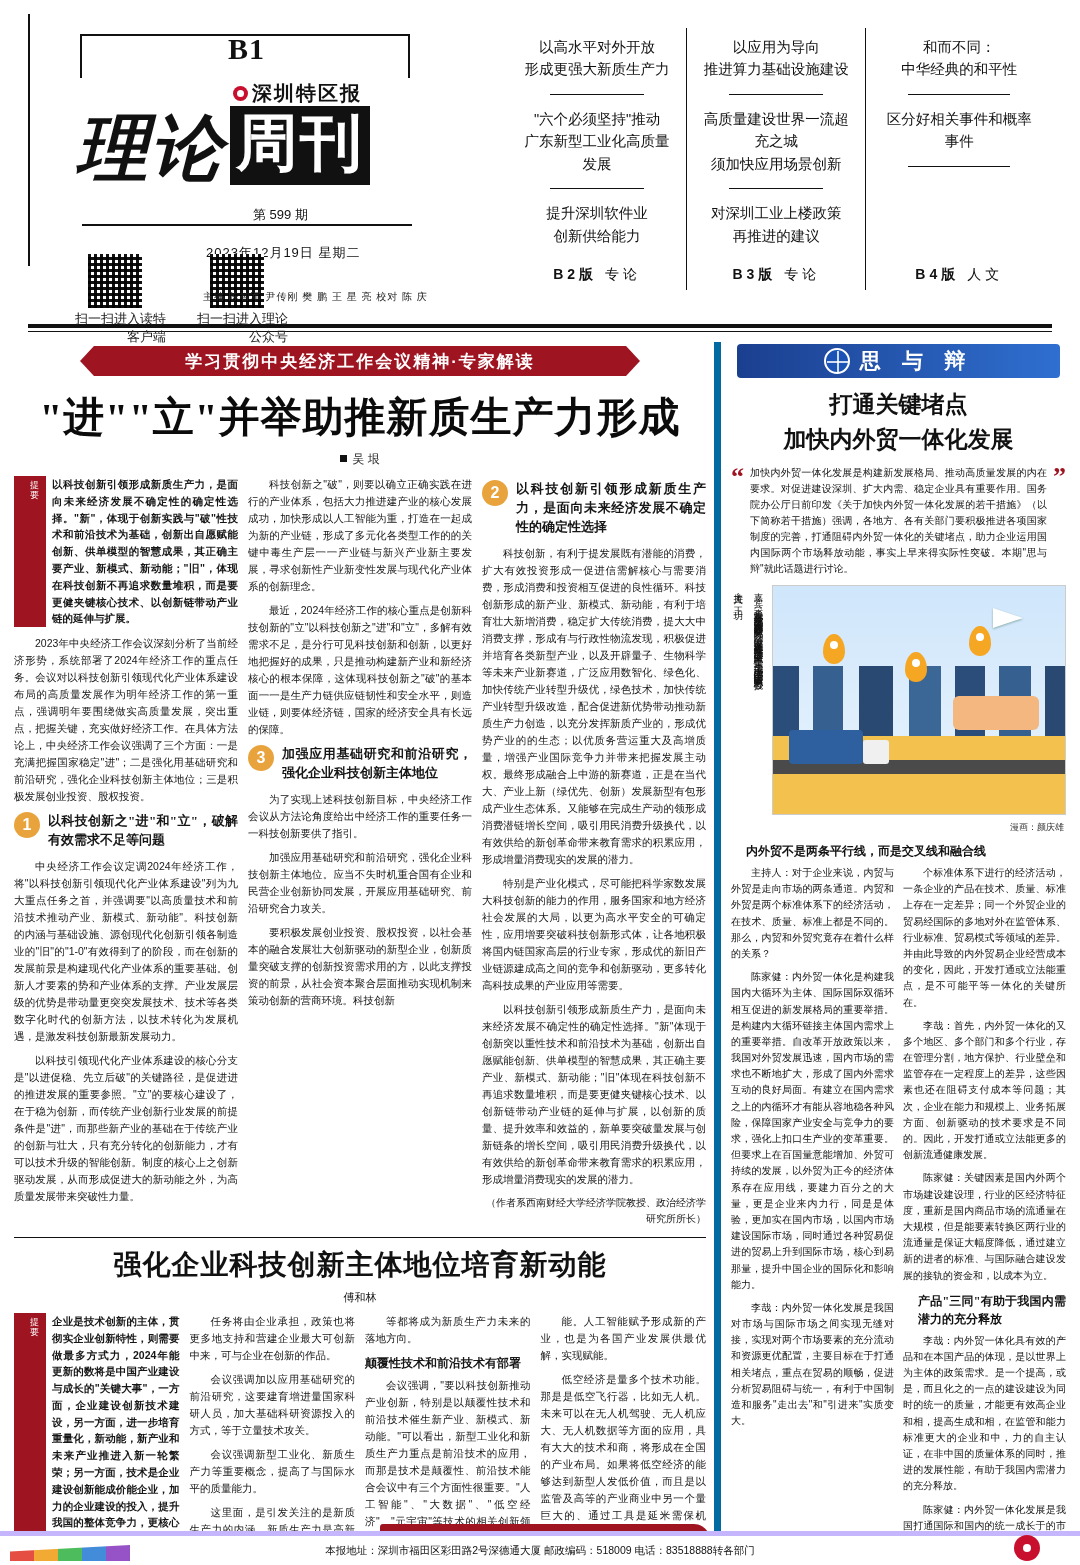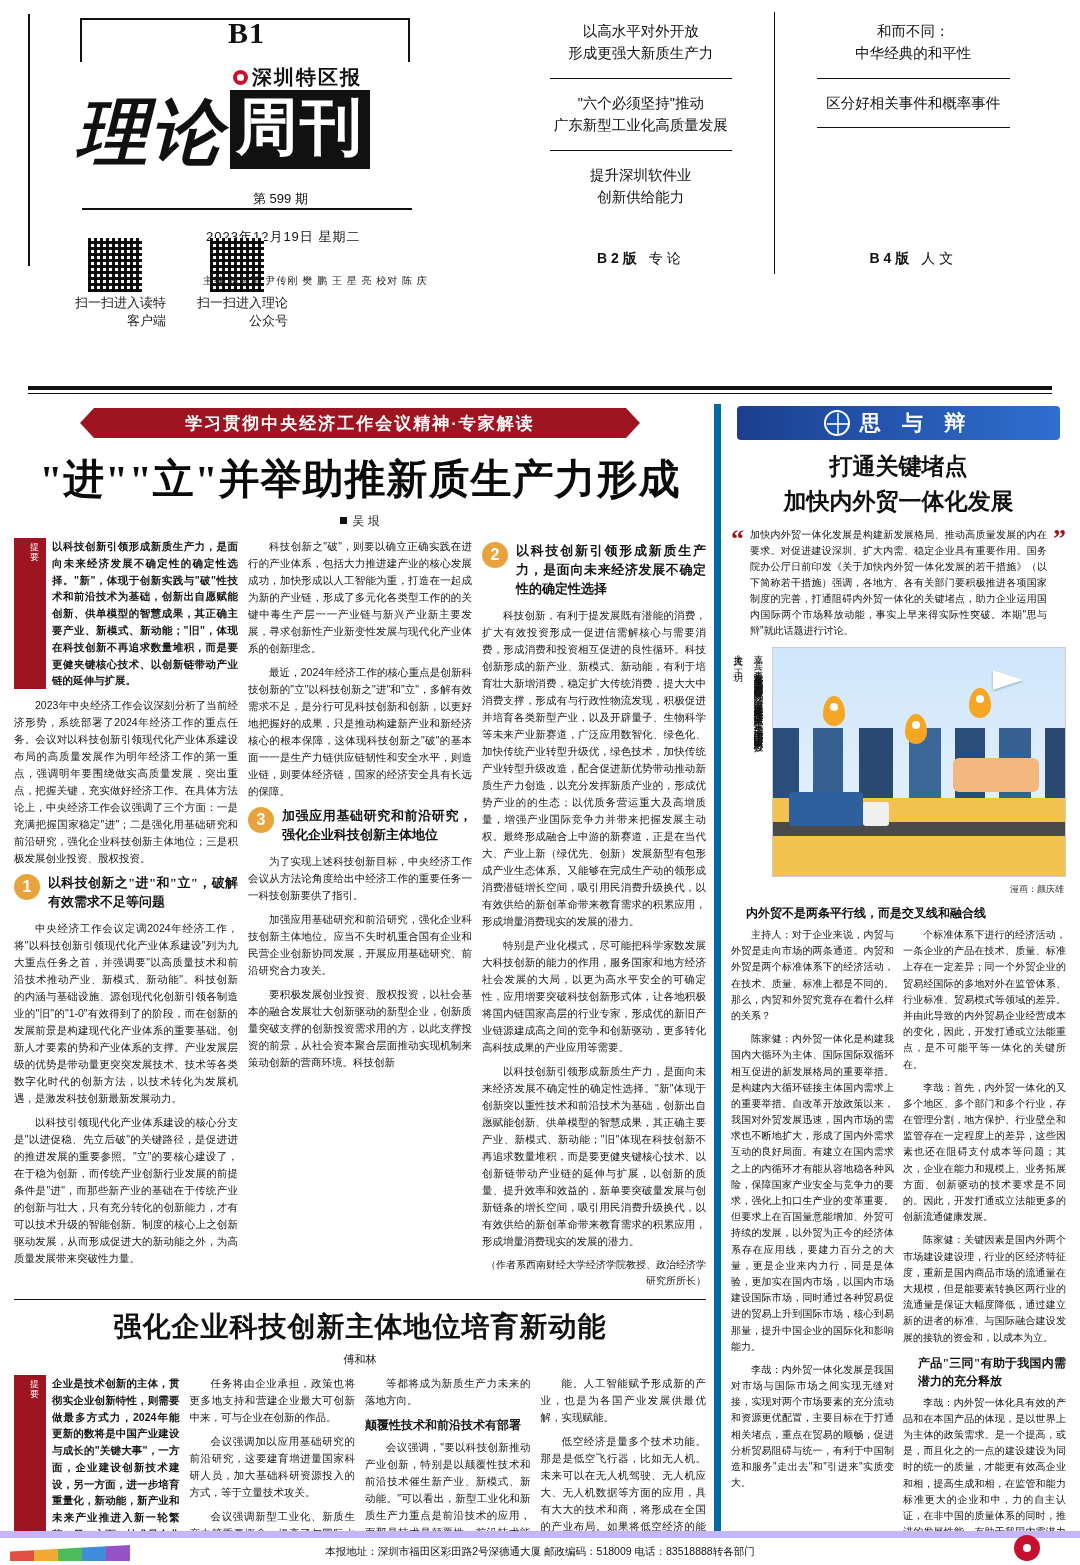--- a/index.html
+++ b/index.html
@@ -8,21 +8,21 @@
     width:1080px; height:1565px;
     background:#ffffff;
     font-family:"Liberation Sans", sans-serif;
     color:#111;
     overflow:hidden;
     position:relative;
   }
   .page { width:1080px; height:1565px; position:relative; }
 
   
-  .masthead { position:relative; height:386px; padding:12px 28px 0 28px; }
+  .masthead { position:relative; height:324px; padding:28px 28px 0 28px; }
   .mast-grid { display:flex; height:262px; }
 
   .mast-left { width:480px; position:relative; }
   .b1-box {
     position:absolute; left:52px; top:6px; width:330px; height:44px;
     border-top:2px solid #111; border-left:2px solid #111; border-right:2px solid #111;
   }
   .b1-text {
     position:absolute; left:200px; top:4px; font-size:30px; font-weight:bold;
     font-family:"Liberation Serif", serif; letter-spacing:1px;
@@ -158,21 +158,21 @@
   .illus-cap{ text-align:right; font-size:9px; color:#333; margin:2px 2px 8px 0;}
 
   .r-sub { font-size:12px; font-weight:bold; font-family:"Liberation Serif", serif; margin:8px 0 5px 15px; line-height:1.5;}
   .cols2 { display:flex; gap:9px; }
   .col2 { flex:1; font-size:10px; line-height:1.62; text-align:justify; }
   .col2 p { margin:0 0 7px 0; text-indent:2em; }
 
   
   .footer {
     position:absolute; left:0; bottom:0; width:1080px; height:34px;
-    border-top:7px solid #c4b5fd; display:flex; align-items:center; justify-content:center;
+    border-top:5px solid #c4b5fd; display:flex; align-items:center; justify-content:center;
     font-size:10.5px; color:#111; background:#fff;
   }
   .foot-left { position:absolute; left:10px; bottom:4px; width:120px; height:16px;
     background:linear-gradient(90deg,#e23b2e 0 20%,#f0a01e 20% 40%,#39b54a 40% 60%,#2d7fd6 60% 80%,#8a3fc0 80% 100%);
     clip-path:polygon(0 40%,100% 0,100% 100%,0 100%); opacity:.9;}
   .foot-badge { position:absolute; right:40px; bottom:4px; width:26px;height:26px;border-radius:50%;background:#c8102e;}
   .foot-badge::after{content:"";position:absolute;left:9px;top:9px;width:8px;height:8px;background:#fff;border-radius:50%;}
 </style>
 </head>
 <body>
@@ -220,20 +220,36 @@
             <div class="sep"></div>
             <div>提升深圳软件业</div>
             <div>创新供给能力</div>
           </div>
           <div class="mcol-foot">
             <b>B2版</b>
             <span>专论</span>
           </div>
         </div>
 
+        <div class="mcol">
+          <div class="promo">
+            <div>以应用为导向</div>
+            <div>推进算力基础设施建设</div>
+            <div class="sep"></div>
+            <div>高质量建设世界一流超充之城</div>
+            <div>须加快应用场景创新</div>
+            <div class="sep"></div>
+            <div>对深圳工业上楼政策</div>
+            <div>再推进的建议</div>
+          </div>
+          <div class="mcol-foot">
+            <b>B3版</b>
+            <span>专论</span>
+          </div>
+        </div>
 
         <div class="mcol last">
           <div class="promo">
             <div>和而不同：</div>
             <div>中华经典的和平性</div>
             <div class="sep"></div>
             <div>区分好相关事件和概率事件</div>
             <div class="sep"></div>
           </div>
           <div class="mcol-foot">

